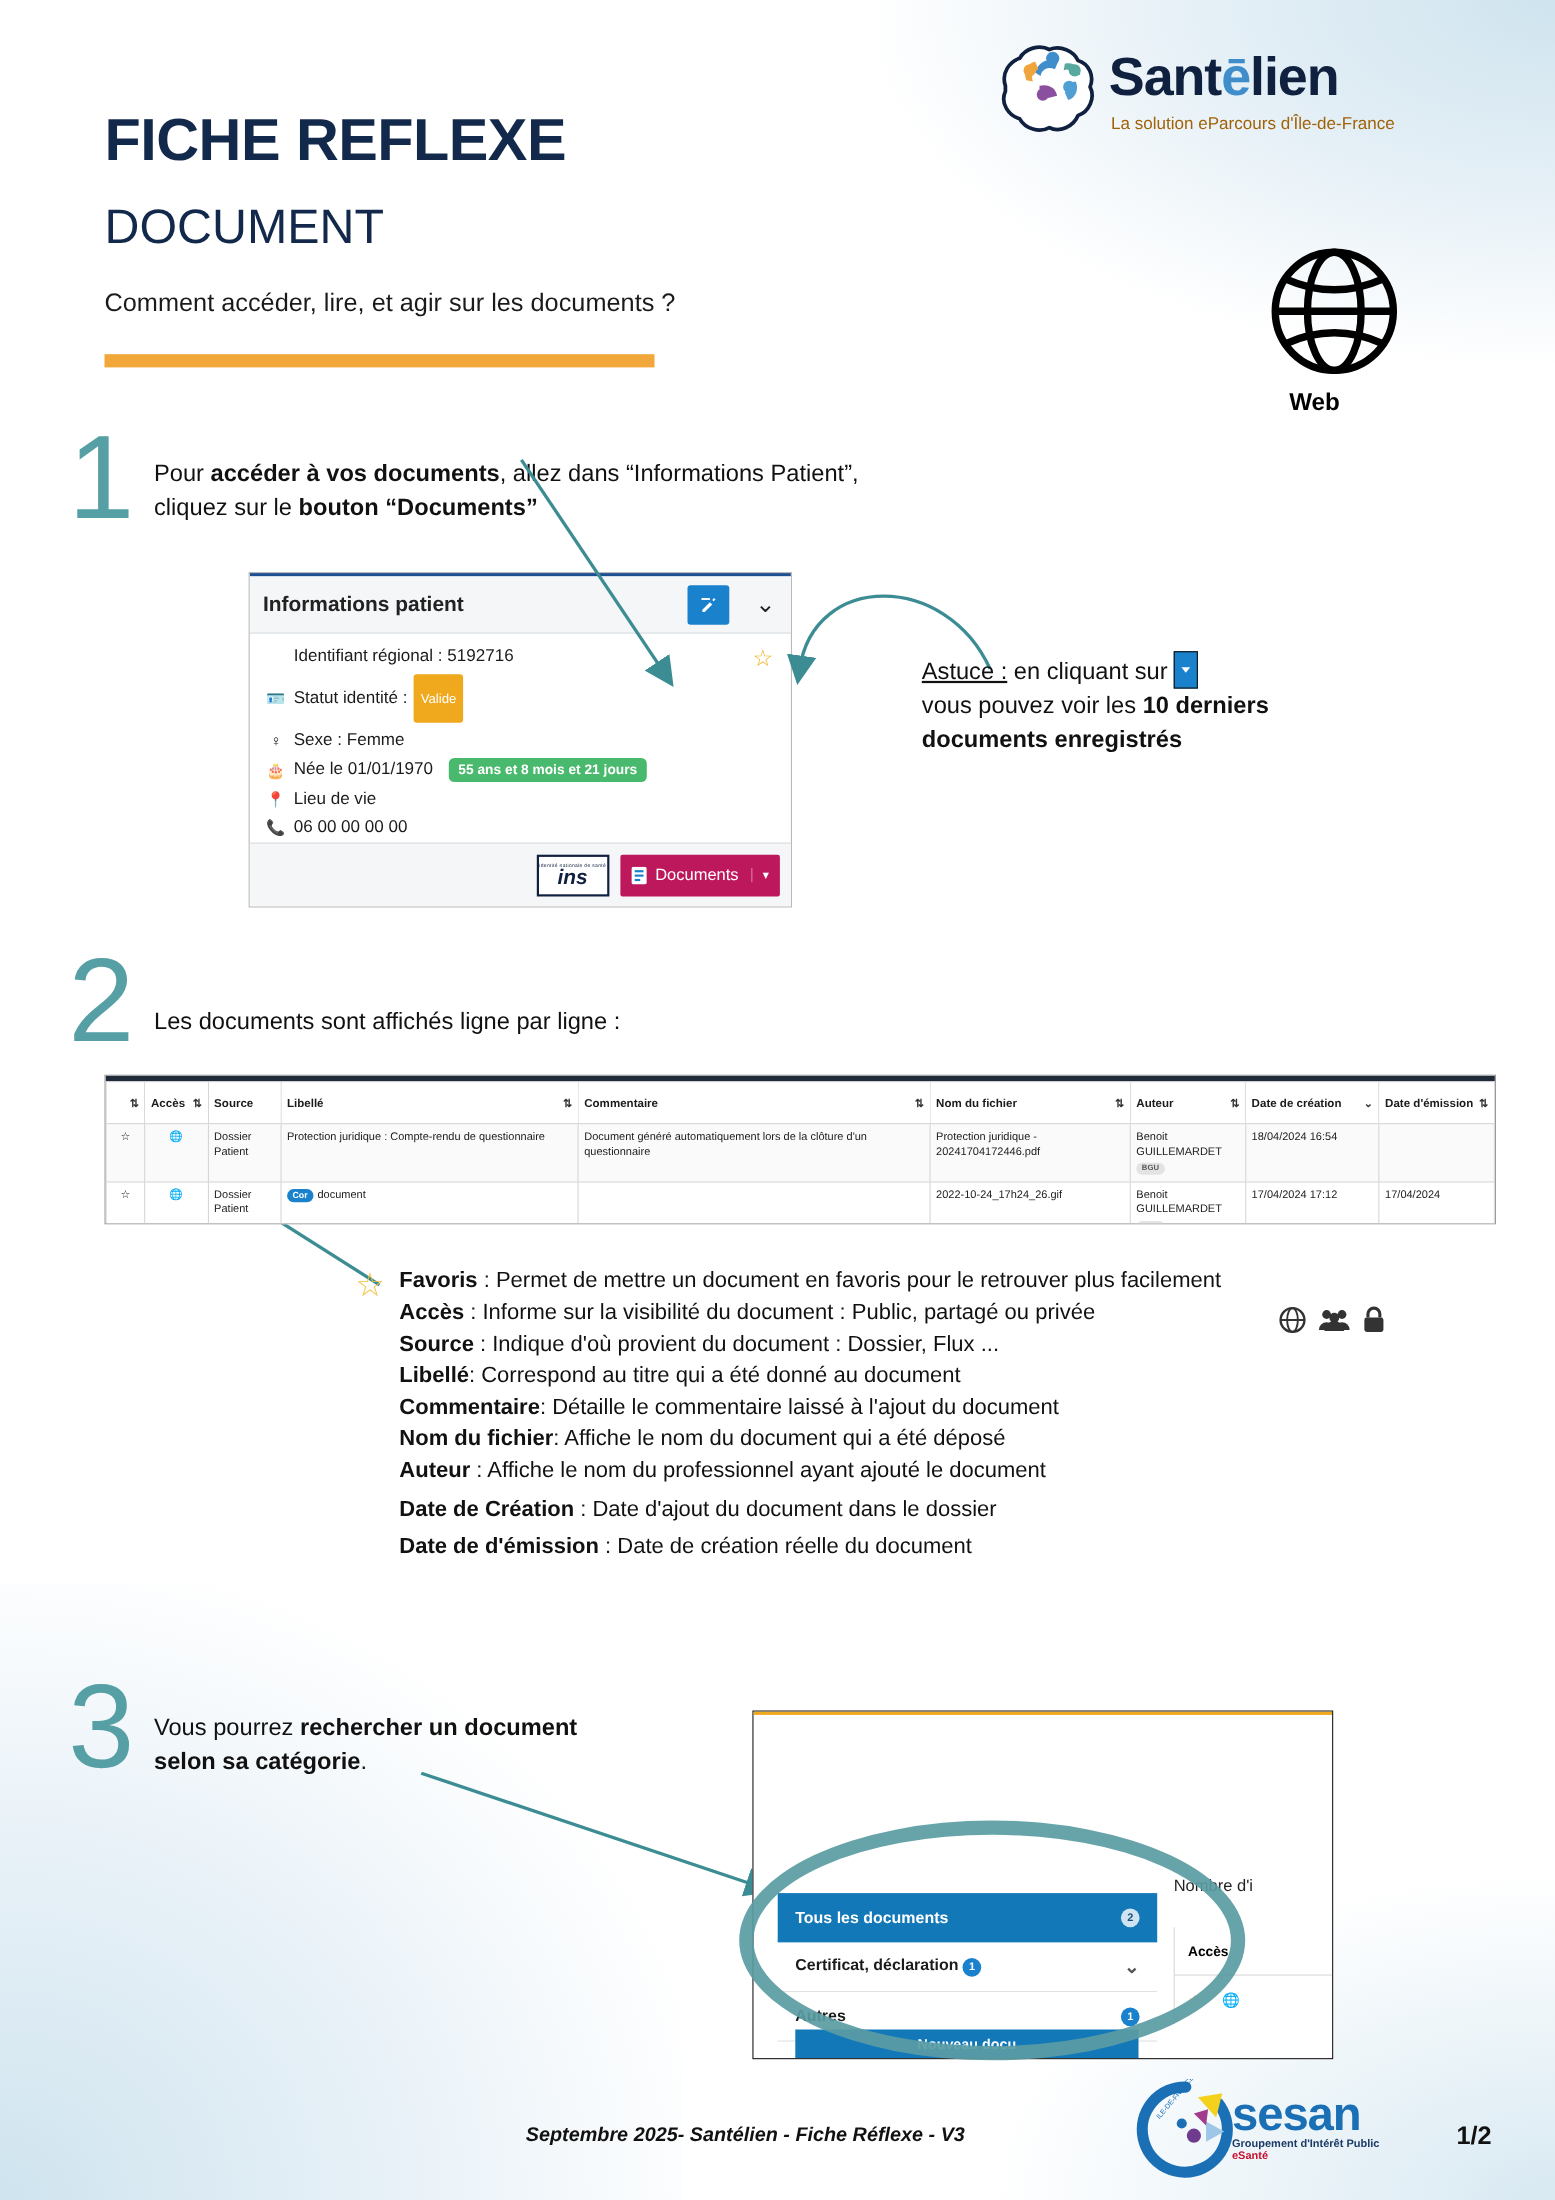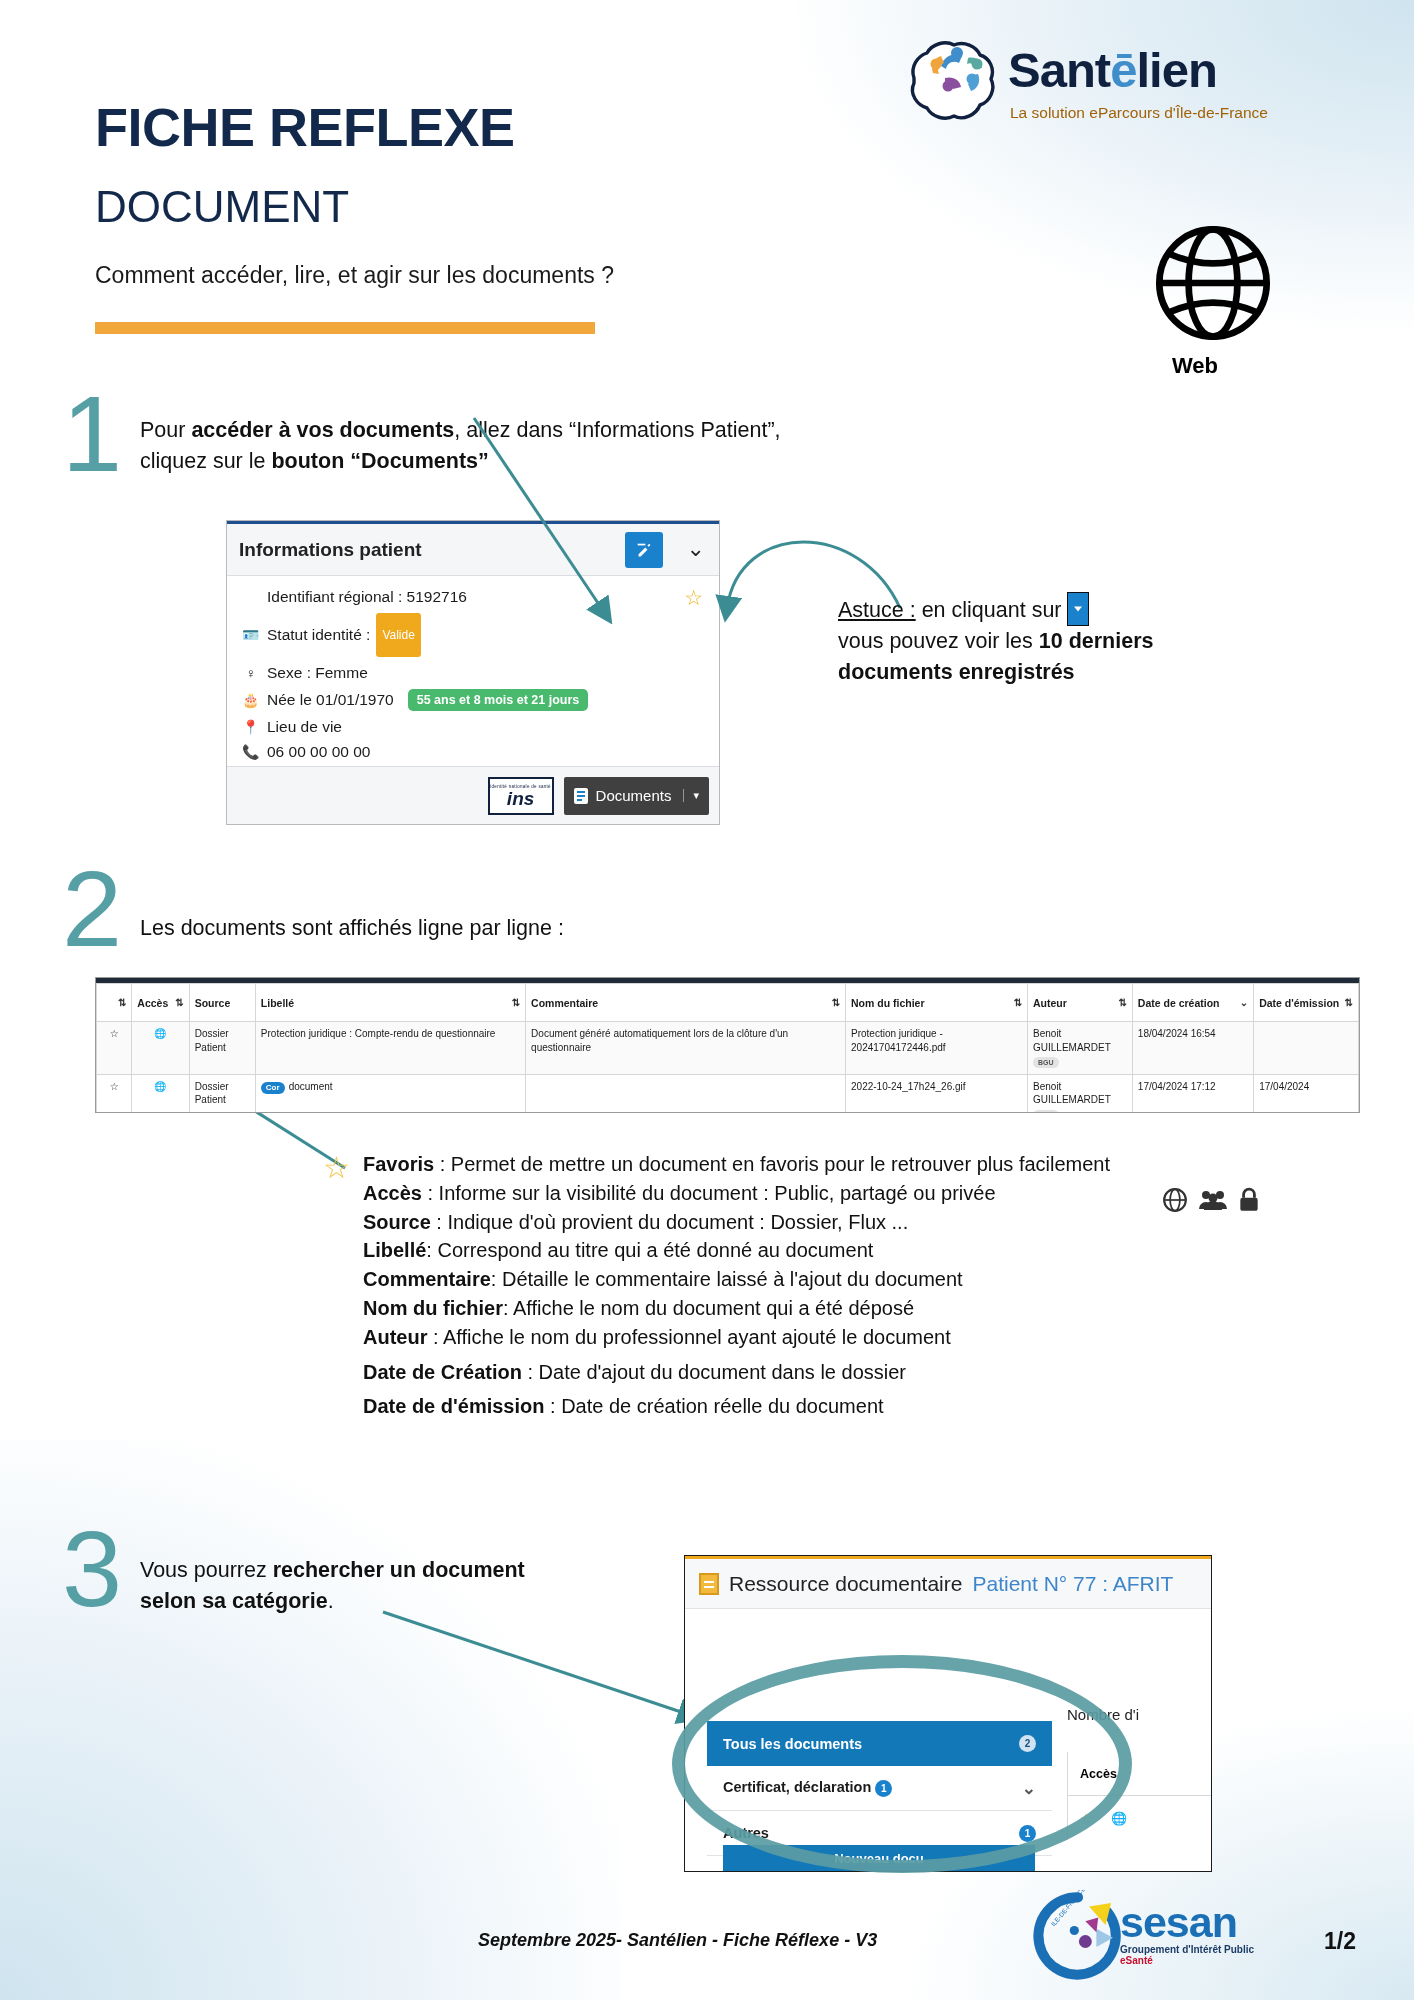--- a/index.html
+++ b/index.html
@@ -112,21 +112,21 @@
     background: #f4f6f8; border-top: 1px solid #dadde1;
     display: flex; align-items: center; justify-content: flex-end; padding-right: 10px; gap: 10px;
   }
   .ins-box {
     width: 66px; height: 38px; border: 2px solid #10203f; background:#fff;
     display:flex; align-items:center; justify-content:center; flex-direction:column;
   }
   .ins-top { font-size: 4.5px; color:#10203f; letter-spacing: .3px; }
   .ins-main { font-size: 19px; font-weight: 800; color: #10203f; font-style: italic; line-height: 1; }
   .doc-btn {
-    background: #404040; color: #fff; height: 38px; display: flex; align-items: center;
+    background: #be185d; color: #fff; height: 38px; display: flex; align-items: center;
     padding: 0 10px; font-size: 15px; gap: 8px; border-radius: 2px;
   }
   .doc-btn-caret { border-left: 1px solid rgba(255,255,255,.45); padding-left: 9px; margin-left: 4px; font-size: 11px; }
 
   
   .astuce {
     position: absolute; left: 838px; top: 592px; width: 420px;
     font-size: 21.5px; line-height: 1.45; color: #111;
   }
   .astuce u { text-decoration: underline; }
@@ -501,25 +501,20 @@
   </svg>
 </div>
 
 <div class="stepnum step3">3</div>
 <div class="steptext s3t">
   Vous pourrez <b>rechercher un document<br>selon sa catégorie</b>.
 </div>
 
 <div class="rd-frame">
   <div class="rd-topline"></div>
-  <div class="rd-header">
-    <span class="rd-bookicon"></span>
-    <span class="rd-title">Ressource documentaire</span>
-    <span class="rd-patient">Patient N° 77 : AFRIT</span>
-  </div>
   <div class="rd-right">Nombre d'i</div>
   <div class="rd-minitbl">
     <div class="mrow">Accès</div>
     <div class="mrow2">
       <span>☆</span>
       <span style="color:#333">🌐</span>
     </div>
   </div>
   <div class="rd-list">
     <div class="rd-item active">

